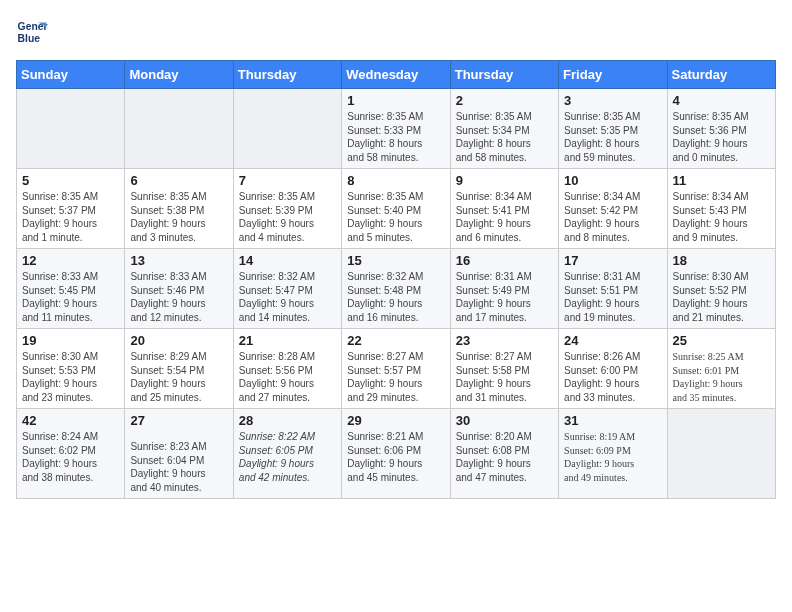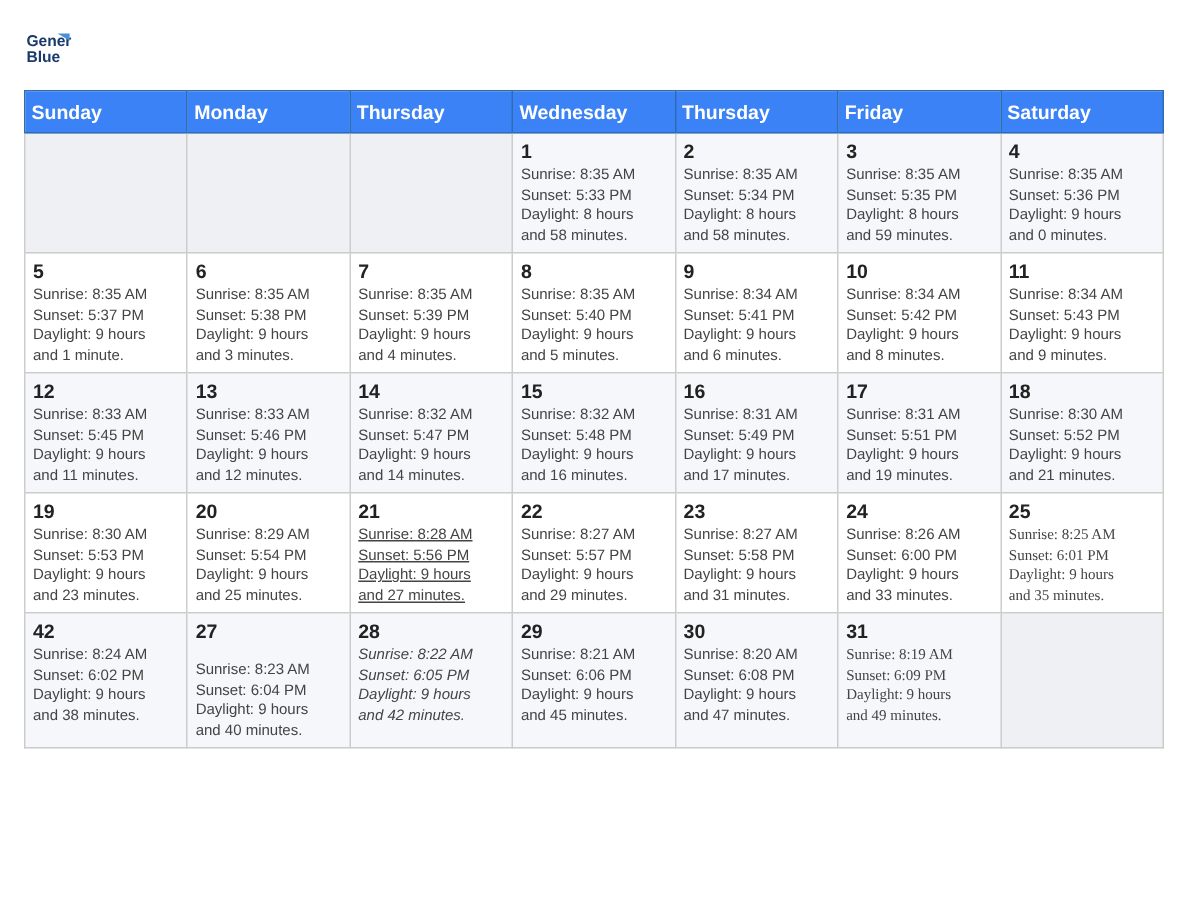--- a/index.html
+++ b/index.html
@@ -261,21 +261,21 @@
         </td>
         <td>
           <div class="day-number">20</div>
           <div class="day-info" style="white-space: pre-line;">Sunrise: 8:29 AM
 Sunset: 5:54 PM
 Daylight: 9 hours
 and 25 minutes.</div>
         </td>
         <td>
           <div class="day-number">21</div>
-          <div class="day-info" style="white-space: pre-line; text-decoration: underline;">Sunrise: 8:28 AM
+          <div class="day-info" style="white-space: pre-line;">Sunrise: 8:28 AM
 Sunset: 5:56 PM
 Daylight: 9 hours
 and 27 minutes.</div>
         </td>
         <td>
           <div class="day-number">22</div>
           <div class="day-info" style="white-space: pre-line;">Sunrise: 8:27 AM
 Sunset: 5:57 PM
 Daylight: 9 hours
 and 29 minutes.</div>

